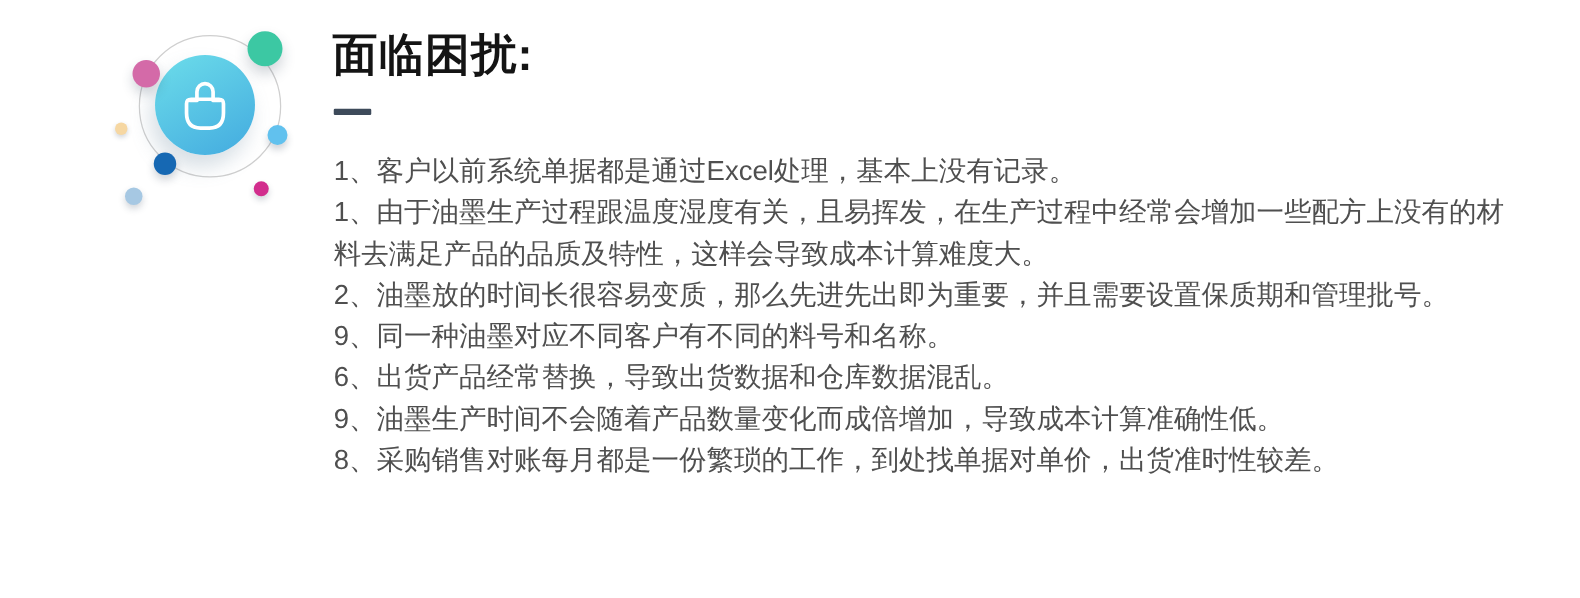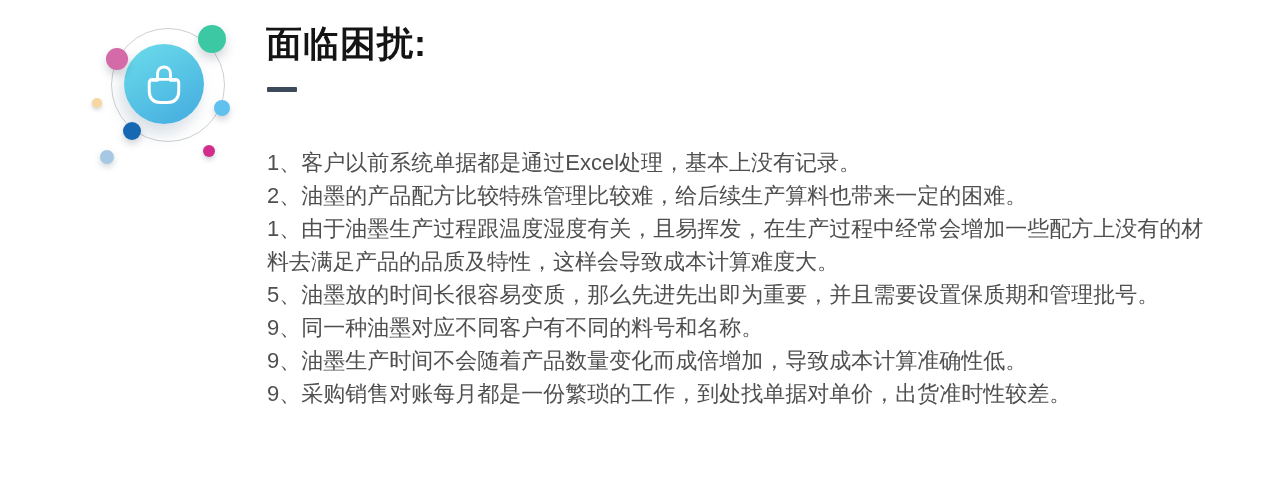--- a/index.html
+++ b/index.html
@@ -64,21 +64,20 @@
     border-radius: 1px;
   }
   .trouble-list {
     position: absolute;
     left: 267px; top: 120px;
     width: 940px;
     font-size: 22px;
     line-height: 33px;
     color: var(--text, #4f4f4f);
     text-align: left;
-    margin-top: 26px;
   }
   .trouble-item { }
 </style>
 </head>
 <body>
 
 <div class="stage">
 
   <div class="graphic">
     <div class="ring"></div>
@@ -97,21 +96,21 @@
         <span class="dot" style="left: 214px; top: 100px; width: 16px; height: 16px; background: rgb(97, 193, 238); box-shadow: rgba(40, 60, 80, 0.22) 0px 4px 6px;"></span>
         <span class="dot" style="left: 203px; top: 145px; width: 12px; height: 12px; background: rgb(210, 45, 141); box-shadow: rgba(40, 60, 80, 0.22) 0px 3px 5px;"></span>
       </div>
   </div>
 
   <h1 class="page-title">面临困扰:</h1>
   <div class="title-underline"></div>
 
   <div class="trouble-list">
       <div class="trouble-item">1、客户以前系统单据都是通过Excel处理，基本上没有记录。</div>
-      <div class="trouble-item">2、油墨的产品配方比较特殊管理比较难，给后续生产算料也带来一定的困难。</div>
       <div class="trouble-item">1、由于油墨生产过程跟温度湿度有关，且易挥发，在生产过程中经常会增加一些配方上没有的材料去满足产品的品质及特性，这样会导致成本计算难度大。</div>
-      <div class="trouble-item">5、油墨放的时间长很容易变质，那么先进先出即为重要，并且需要设置保质期和管理批号。</div>
+      <div class="trouble-item">2、油墨放的时间长很容易变质，那么先进先出即为重要，并且需要设置保质期和管理批号。</div>
       <div class="trouble-item">9、同一种油墨对应不同客户有不同的料号和名称。</div>
+      <div class="trouble-item">6、出货产品经常替换，导致出货数据和仓库数据混乱。</div>
       <div class="trouble-item">9、油墨生产时间不会随着产品数量变化而成倍增加，导致成本计算准确性低。</div>
-      <div class="trouble-item">9、采购销售对账每月都是一份繁琐的工作，到处找单据对单价，出货准时性较差。</div>
+      <div class="trouble-item">8、采购销售对账每月都是一份繁琐的工作，到处找单据对单价，出货准时性较差。</div>
     </div>
 
 </div>
 
 </body></html>

